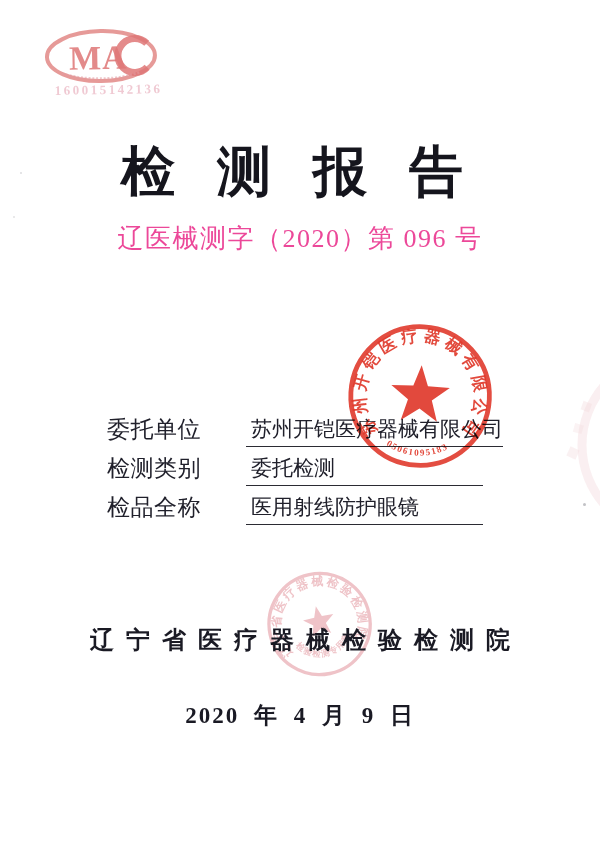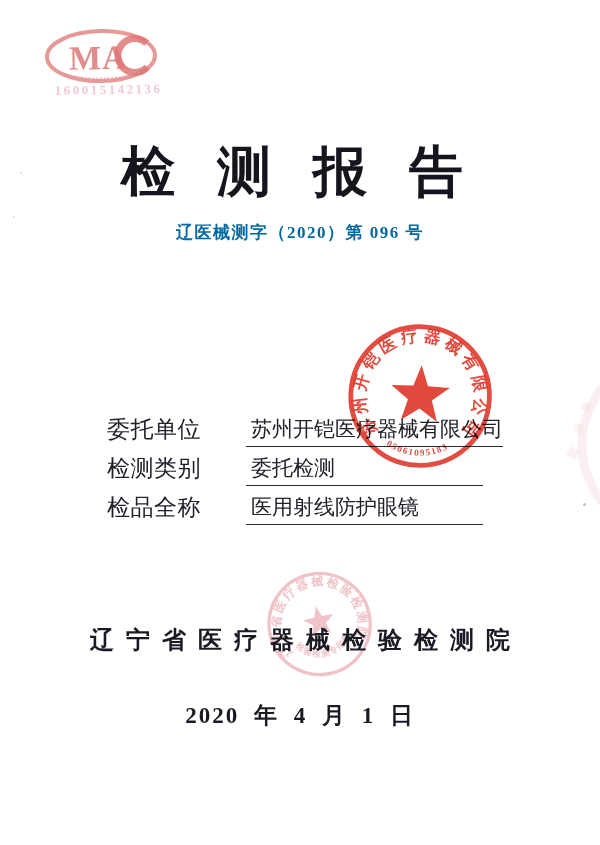--- a/index.html
+++ b/index.html
@@ -22,21 +22,21 @@
   }
 
   
   .title{
     position:absolute;top:140px;left:0;right:0;margin:0;
     text-align:center;font-size:54px;font-weight:bold;color:#15151d;
     letter-spacing:42px;padding-left:26px;line-height:1.2;
   }
   .doc-no{
     position:absolute;top:221px;left:0;right:0;
-    text-align:center;font-size:17px;color:#0369a1;letter-spacing:1.5px;font-weight:bold;
+    text-align:center;font-size:26px;color:#ec4899;letter-spacing:1.5px;
   }
 
   
   .fields{position:absolute;left:107px;top:408px;width:376px;}
   .field-row{display:flex;align-items:flex-end;height:39px;gap:35px;}
   .field-label{
     flex:0 0 96px;font-size:23px;color:#20202b;letter-spacing:.5px;
     padding-bottom:2px;white-space:nowrap;
   }
   .field-value{
@@ -135,19 +135,19 @@
   <div class="seal seal-edge">
     <svg width="48" height="210" viewBox="0 0 48 210">
       <circle cx="120" cy="105" r="90" fill="none" stroke="#dd9aa2" stroke-width="9" opacity=".45"></circle>
       <rect x="30" y="62" width="9" height="9" fill="#dd9aa2" opacity=".4" transform="rotate(20 34 66)"></rect>
       <rect x="22" y="84" width="9" height="9" fill="#dd9aa2" opacity=".35" transform="rotate(15 26 88)"></rect>
       <rect x="16" y="108" width="10" height="10" fill="#dd9aa2" opacity=".4" transform="rotate(25 21 113)"></rect>
     </svg>
   </div>
 
   <div class="institution">辽宁省医疗器械检验检测院</div>
-  <div class="date">2020 年 4 月 1 日</div>
+  <div class="date">2020 年 4 月 9 日</div>
 
   <div class="speck" style="left:583px;top:503px;width:3px;height:3px;opacity:.6"></div>
   <div class="speck" style="left:20px;top:172px;width:2px;height:2px;opacity:.35"></div>
   <div class="speck" style="left:13px;top:216px;width:2px;height:2px;opacity:.3"></div>
 
 </div>
 
 </body></html>

